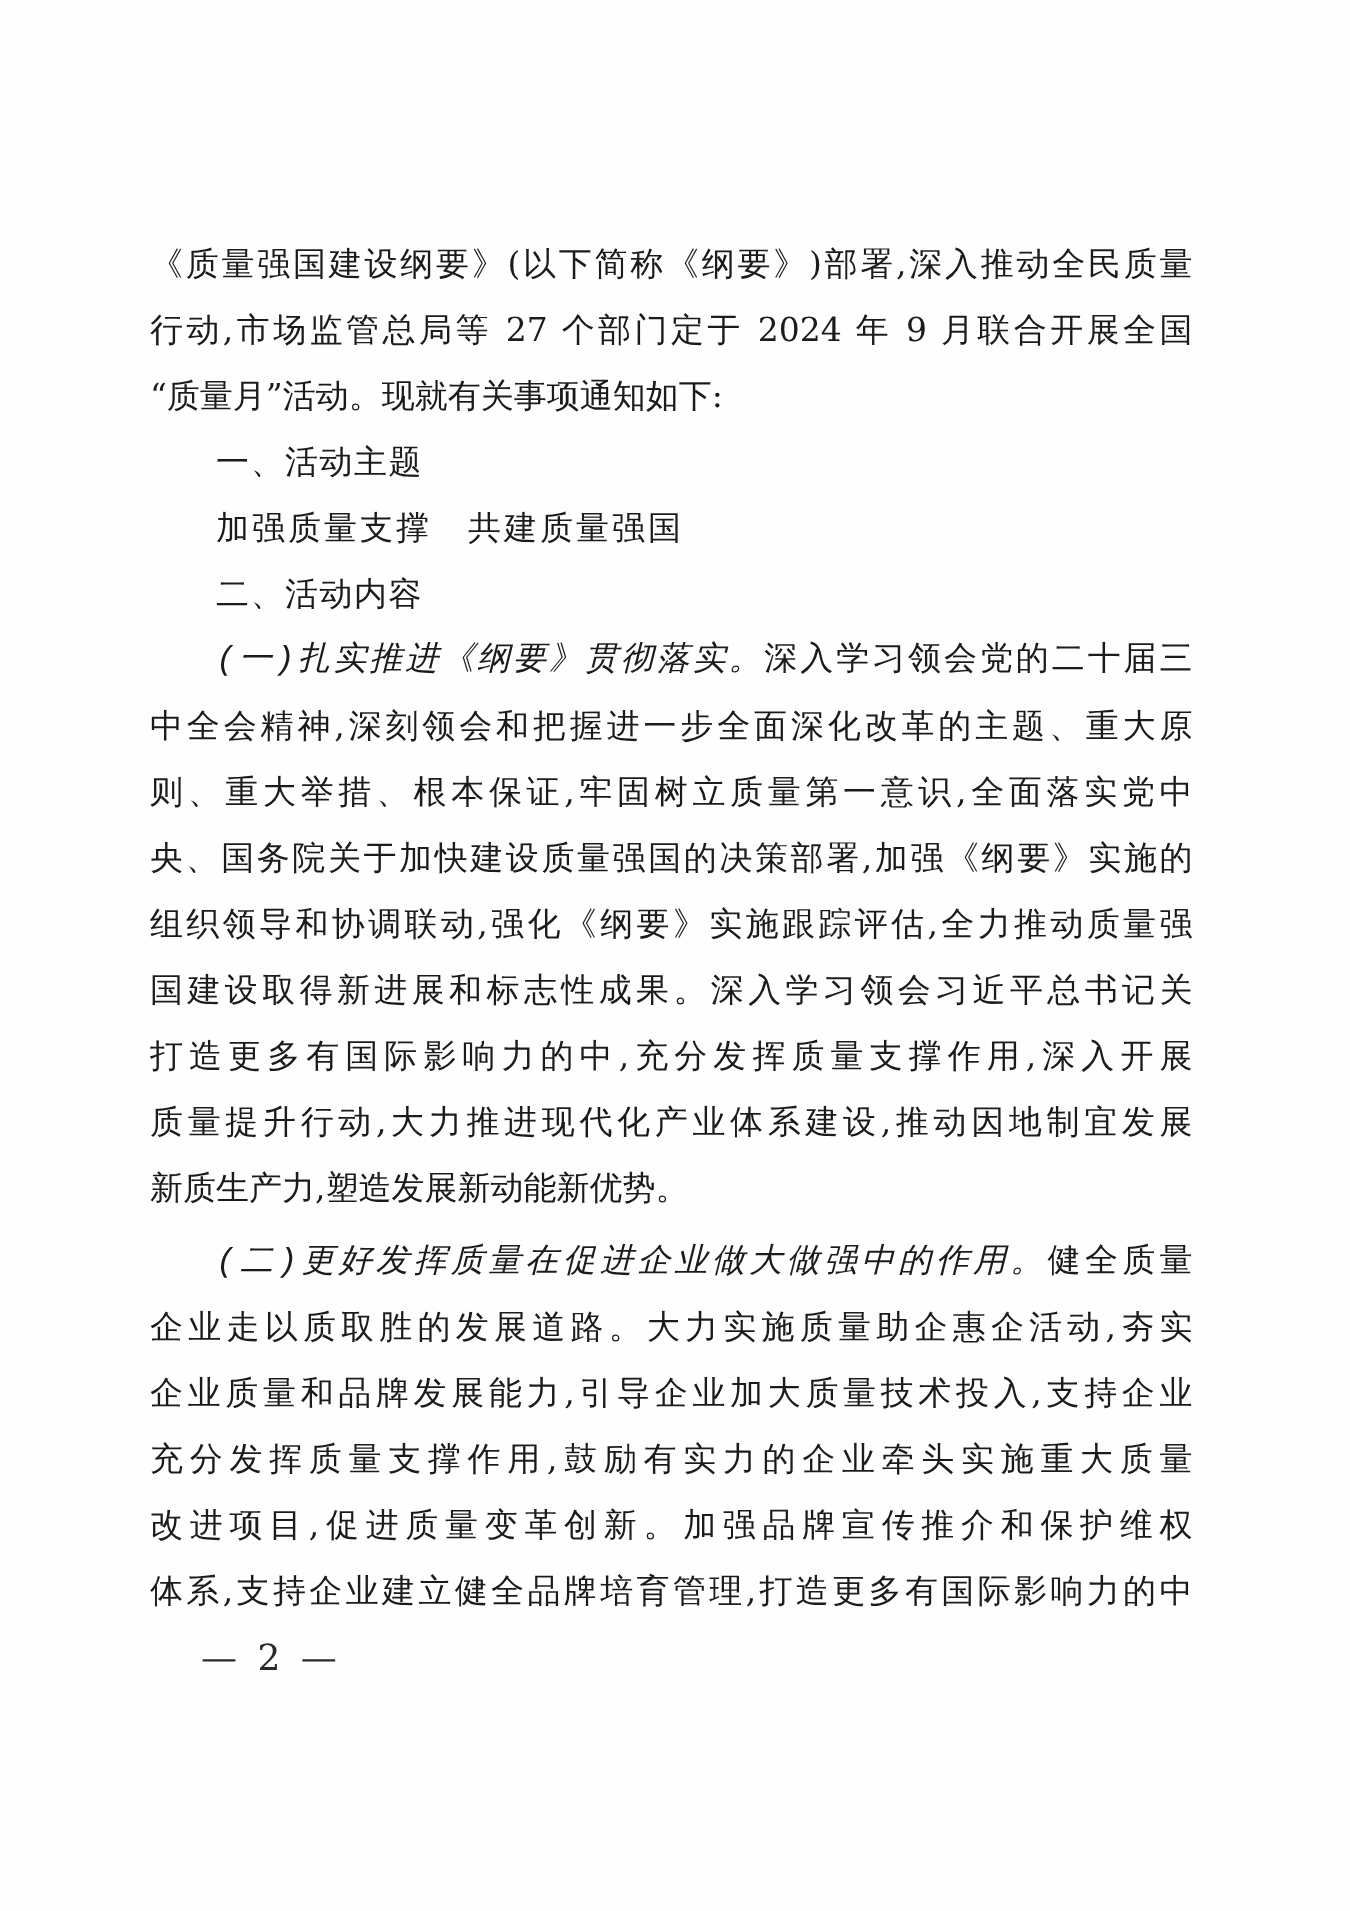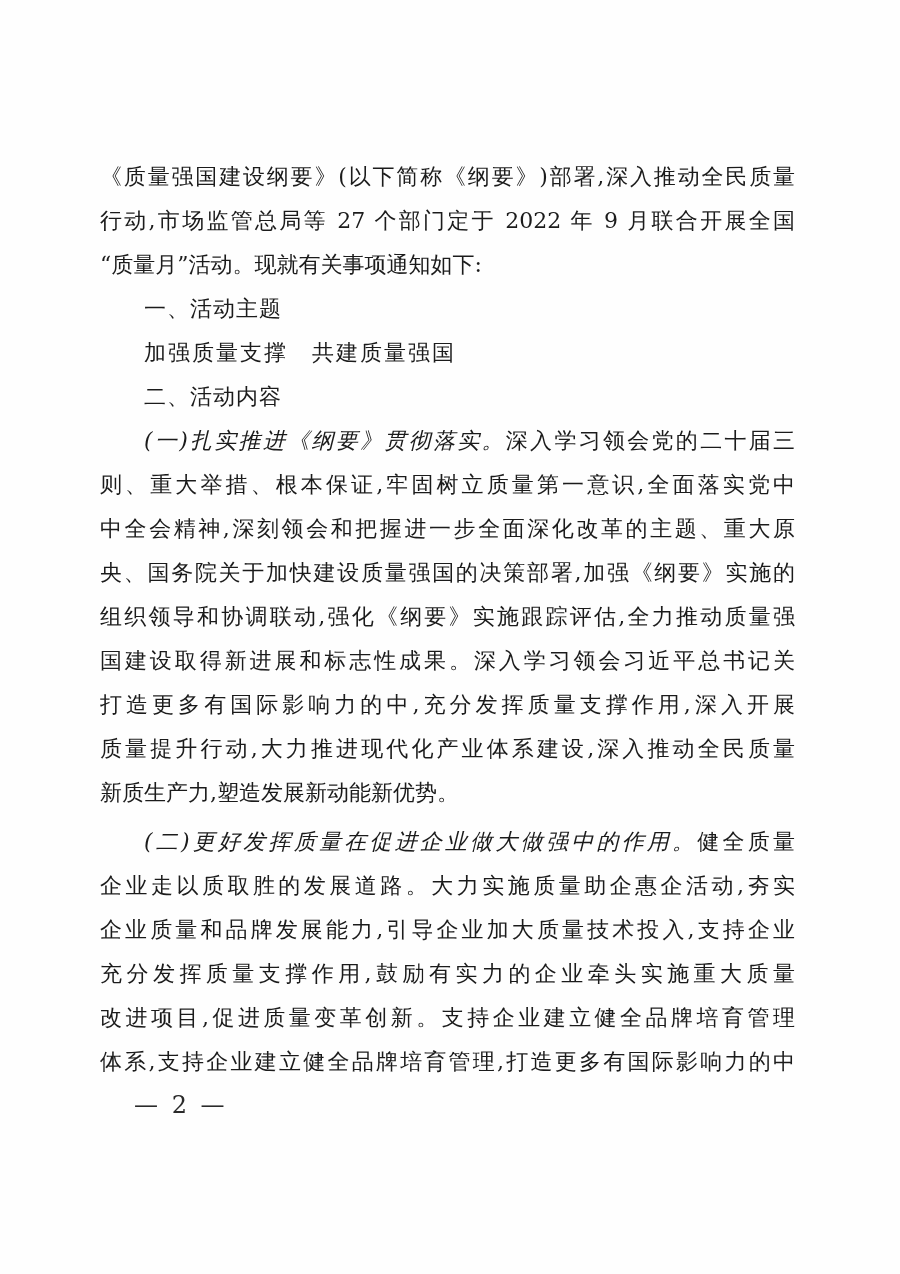--- a/index.html
+++ b/index.html
@@ -39,20 +39,21 @@
     font-family: "DejaVu Sans", "Liberation Sans", sans-serif;
     text-indent: 2em;
     letter-spacing: 1px;
   }
   .theme {
     text-indent: 2em;
     letter-spacing: 2px;
   }
   .item {
     text-indent: 2em;
+    font-family: Liberation Mono, monospace;
   }
   
   .kai {
     font-style: italic;
   }
   .para2 {
     margin-top: 5px;
   }
   .pageno {
     margin-top: 13px;
@@ -62,39 +63,39 @@
     color: #2a2a2a;
   }
 </style>
 </head>
 <body>
 
 <div class="sheet">
   <div class="textblock">
 
     <div class="ln fill">《质量强国建设纲要》(以下简称《纲要》)部署,深入推动全民质量</div>
-    <div class="ln fill">行动,市场监管总局等 27 个部门定于 2022 年 9 月联合开展全国</div>
+    <div class="ln fill">行动,市场监管总局等 27 个部门定于 2024 年 9 月联合开展全国</div>
     <div class="ln">“质量月”活动。现就有关事项通知如下:</div>
 
     <div class="ln heading">一、活动主题</div>
     <div class="ln theme">加强质量支撑　共建质量强国</div>
     <div class="ln heading">二、活动内容</div>
 
     <div class="ln fill item"><span class="kai">(一)扎实推进《纲要》贯彻落实。</span><span>深入学习领会党的二十届三</span></div>
+    <div class="ln fill">中全会精神,深刻领会和把握进一步全面深化改革的主题、重大原</div>
     <div class="ln fill">则、重大举措、根本保证,牢固树立质量第一意识,全面落实党中</div>
-    <div class="ln fill">中全会精神,深刻领会和把握进一步全面深化改革的主题、重大原</div>
     <div class="ln fill">央、国务院关于加快建设质量强国的决策部署,加强《纲要》实施的</div>
     <div class="ln fill">组织领导和协调联动,强化《纲要》实施跟踪评估,全力推动质量强</div>
     <div class="ln fill">国建设取得新进展和标志性成果。深入学习领会习近平总书记关</div>
     <div class="ln fill">打造更多有国际影响力的中,充分发挥质量支撑作用,深入开展</div>
-    <div class="ln fill">质量提升行动,大力推进现代化产业体系建设,深入推动全民质量</div>
+    <div class="ln fill">质量提升行动,大力推进现代化产业体系建设,推动因地制宜发展</div>
     <div class="ln">新质生产力,塑造发展新动能新优势。</div>
 
     <div class="ln fill item para2"><span class="kai">(二)更好发挥质量在促进企业做大做强中的作用。</span><span>健全质量</span></div>
     <div class="ln fill">企业走以质取胜的发展道路。大力实施质量助企惠企活动,夯实</div>
     <div class="ln fill">企业质量和品牌发展能力,引导企业加大质量技术投入,支持企业</div>
     <div class="ln fill">充分发挥质量支撑作用,鼓励有实力的企业牵头实施重大质量</div>
-    <div class="ln fill">改进项目,促进质量变革创新。支持企业建立健全品牌培育管理</div>
+    <div class="ln fill">改进项目,促进质量变革创新。加强品牌宣传推介和保护维权</div>
     <div class="ln fill">体系,支持企业建立健全品牌培育管理,打造更多有国际影响力的中</div>
 
     <div class="pageno">— 2 —</div>
   </div>
 </div>
 
 </body></html>

